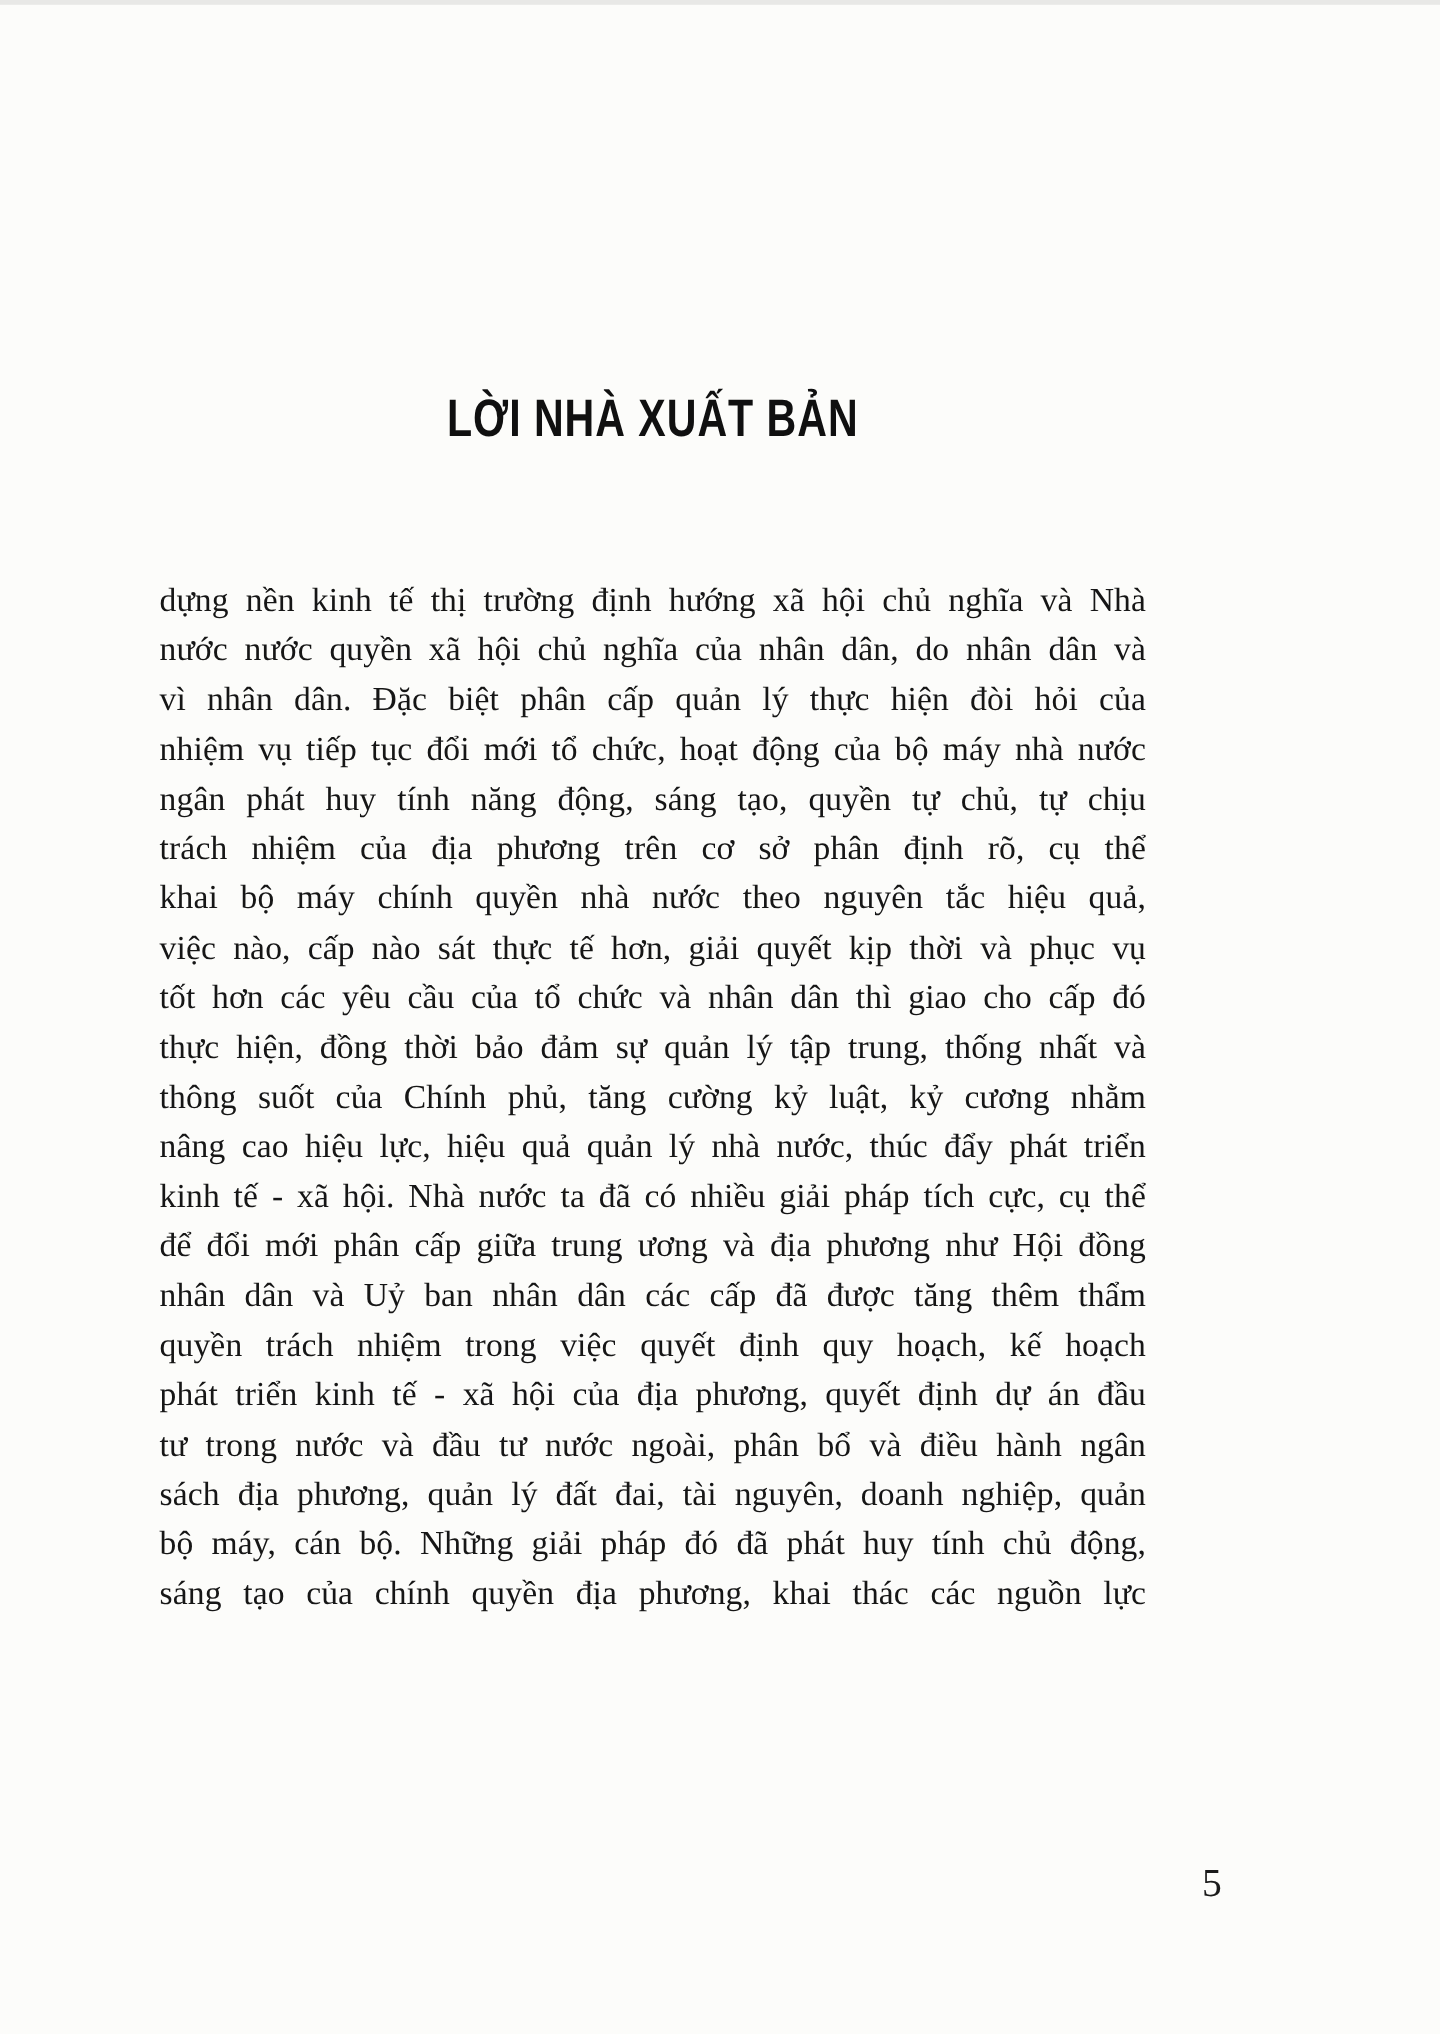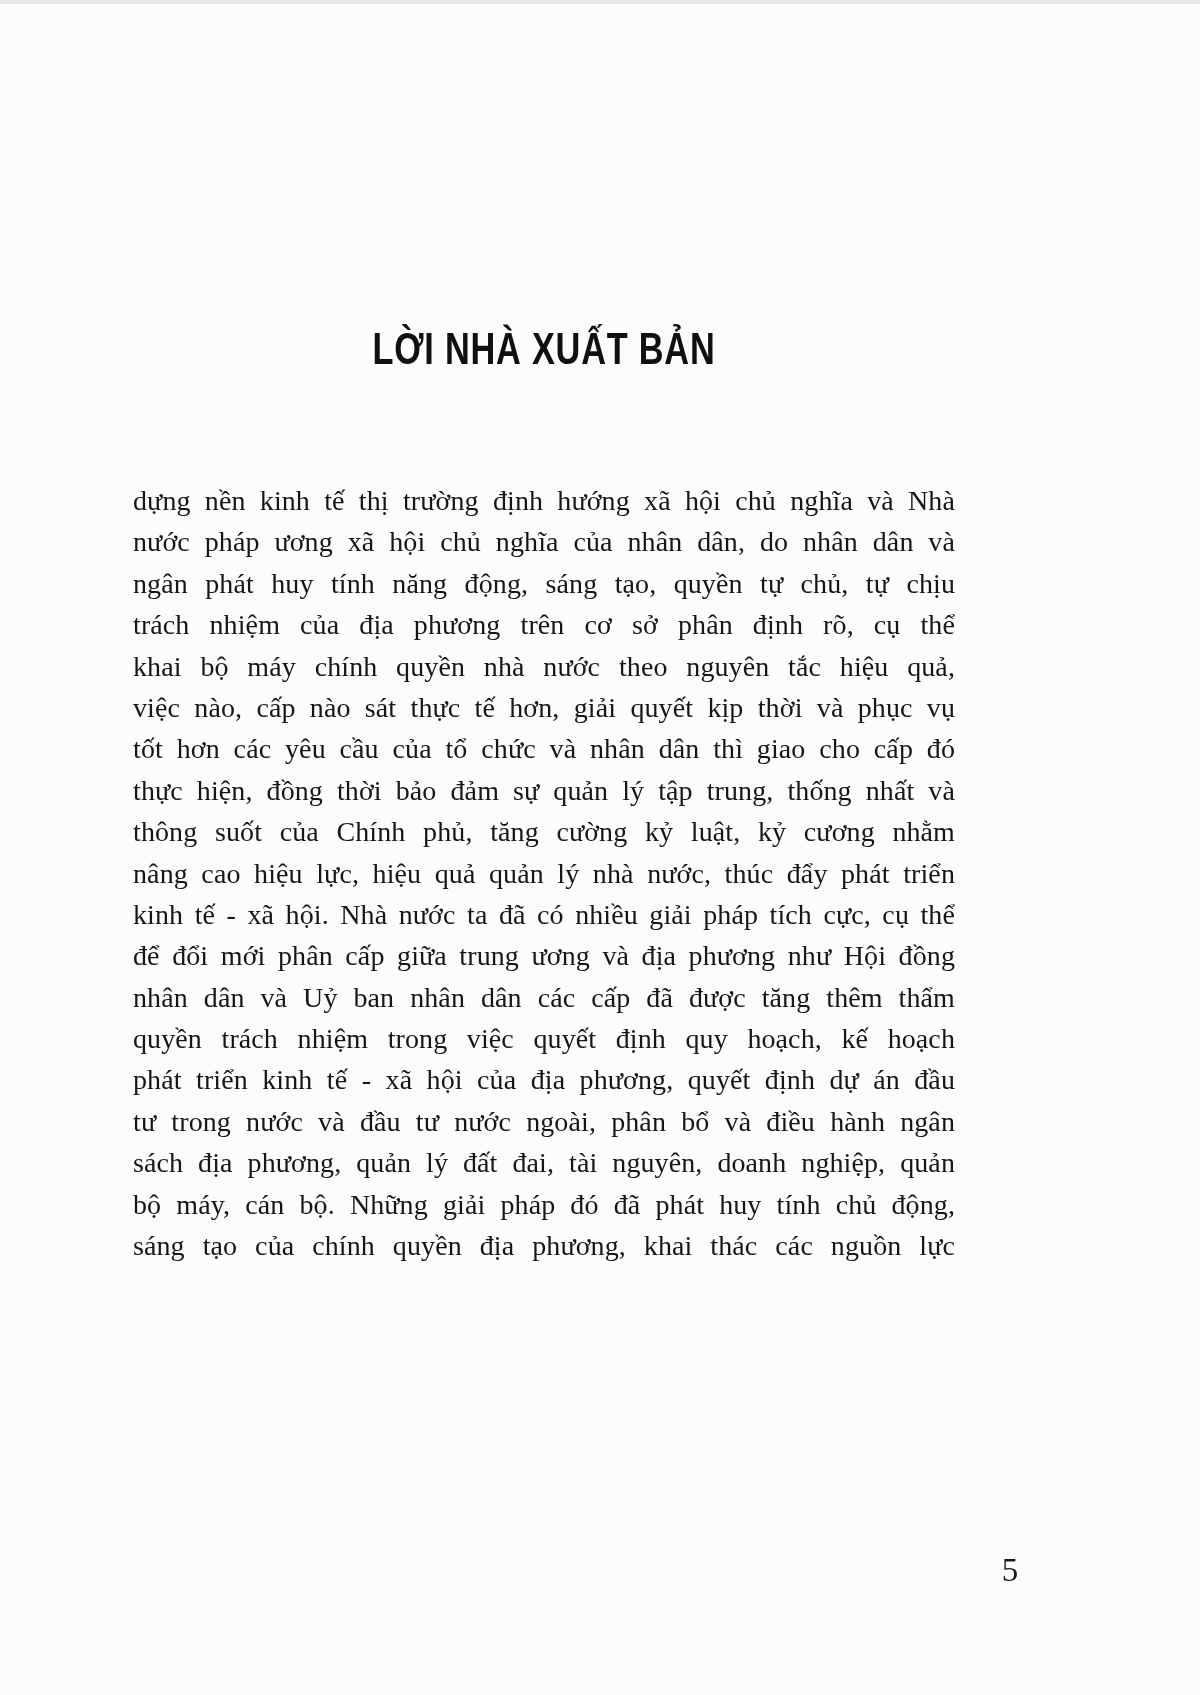--- a/index.html
+++ b/index.html
@@ -65,21 +65,23 @@
   }
 </style>
 </head>
 <body>
 
 <div class="page">
   <h1 class="title">LỜI NHÀ XUẤT BẢN</h1>
 
   <div class="body-block">
       <div class="line">dựng nền kinh tế thị trường định hướng xã hội chủ nghĩa và Nhà</div>
-      <div class="line">nước pháp ương xã hội chủ nghĩa của nhân dân, do nhân dân và</div>
+      <div class="line">nước nước quyền xã hội chủ nghĩa của nhân dân, do nhân dân và</div>
+      <div class="line">vì nhân dân. Đặc biệt phân cấp quản lý thực hiện đòi hỏi của</div>
+      <div class="line">nhiệm vụ tiếp tục đổi mới tổ chức, hoạt động của bộ máy nhà nước</div>
       <div class="line">ngân phát huy tính năng động, sáng tạo, quyền tự chủ, tự chịu</div>
       <div class="line">trách nhiệm của địa phương trên cơ sở phân định rõ, cụ thể</div>
       <div class="line">khai bộ máy chính quyền nhà nước theo nguyên tắc hiệu quả,</div>
       <div class="line">việc nào, cấp nào sát thực tế hơn, giải quyết kịp thời và phục vụ</div>
       <div class="line">tốt hơn các yêu cầu của tổ chức và nhân dân thì giao cho cấp đó</div>
       <div class="line">thực hiện, đồng thời bảo đảm sự quản lý tập trung, thống nhất và</div>
       <div class="line">thông suốt của Chính phủ, tăng cường kỷ luật, kỷ cương nhằm</div>
       <div class="line">nâng cao hiệu lực, hiệu quả quản lý nhà nước, thúc đẩy phát triển</div>
       <div class="line">kinh tế - xã hội. Nhà nước ta đã có nhiều giải pháp tích cực, cụ thể</div>
       <div class="line">để đổi mới phân cấp giữa trung ương và địa phương như Hội đồng</div>

